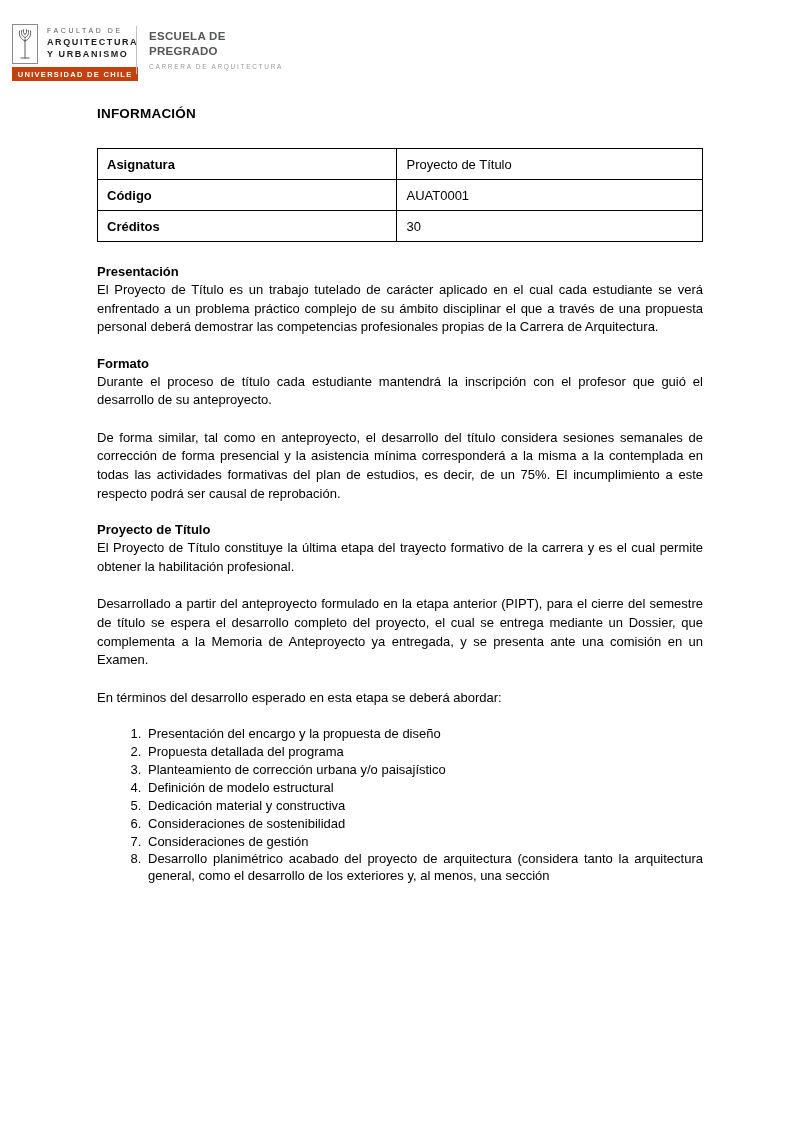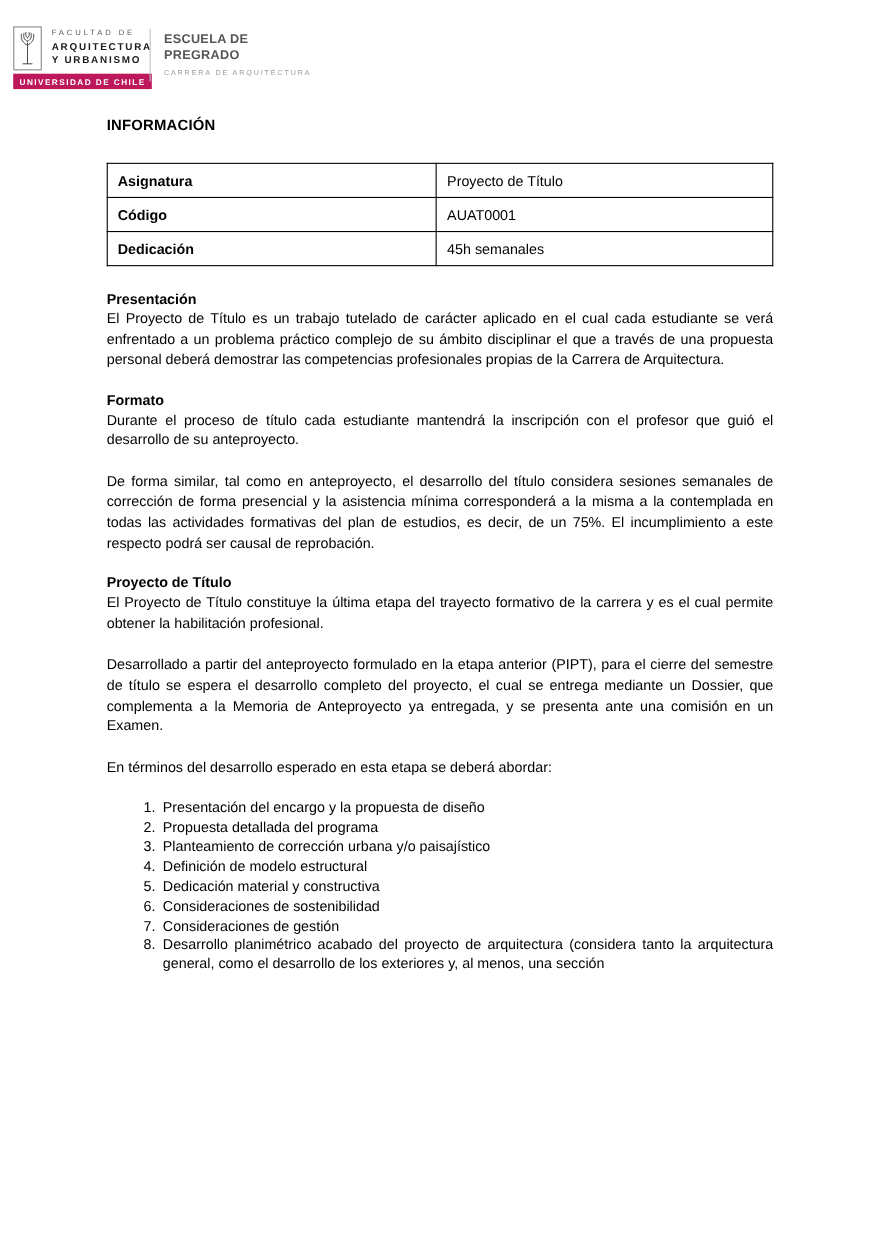--- a/index.html
+++ b/index.html
@@ -16,21 +16,21 @@
   .emblem {
     grid-column: 1; grid-row: 1;
     width: 26px; height: 40px; border: 1px solid #8a8a8a;
     display: flex; align-items: center; justify-content: center; box-sizing: border-box;
   }
   .fac-lines { grid-column: 2; grid-row: 1; padding-top: 3px; }
   .fac-line1 { font-size: 7px; letter-spacing: 2.6px; color: #5a5a5a; margin-bottom: 3px; white-space: nowrap; }
   .fac-line2, .fac-line3 { font-size: 9px; font-weight: bold; letter-spacing: 1.6px; color: #1c1c1c; margin-bottom: 2px; white-space: nowrap; }
   .univ-bar {
     grid-column: 1 / span 2; grid-row: 2;
-    background: #be185d; color: #fff; font-size: 7.5px; font-weight: bold;
+    background: #c2410c; color: #fff; font-size: 7.5px; font-weight: bold;
     letter-spacing: 1.3px; text-align: center; padding: 3px 0 2px; margin-top: 3px; white-space: nowrap;
   }
   .header-divider { width: 1px; height: 48px; background: #c2c2c2; margin: 2px 12px 0 14px; }
   .school-block { padding-top: 5px; }
   .school-line { font-size: 11.5px; font-weight: bold; color: #55565a; line-height: 1.3; letter-spacing: 0.3px; }
   .career { font-size: 6.5px; color: #9b9b9b; letter-spacing: 1.7px; margin-top: 4px; white-space: nowrap; }
 
   
   .content { padding: 0 97px; }
   .doc-title { font-size: 13.5px; font-weight: bold; margin: 106px 0 27px; letter-spacing: 0.2px; }
@@ -86,22 +86,22 @@
       <tbody>
         <tr>
           <td class="lbl">Asignatura</td>
           <td class="val">Proyecto de Título</td>
         </tr>
         <tr>
           <td class="lbl">Código</td>
           <td class="val">AUAT0001</td>
         </tr>
         <tr>
-          <td class="lbl">Dedicación</td>
-          <td class="val">45h semanales</td>
+          <td class="lbl">Créditos</td>
+          <td class="val">30</td>
         </tr>
       </tbody>
     </table>
 
     <section>
       <h2 class="sec-heading">Presentación</h2>
       <p class="para">El Proyecto de Título es un trabajo tutelado de carácter aplicado en el cual cada estudiante se verá enfrentado a un problema práctico complejo de su ámbito disciplinar el que a través de una propuesta personal deberá demostrar las competencias profesionales propias de la Carrera de Arquitectura.</p>
     </section>
 
     <section>

